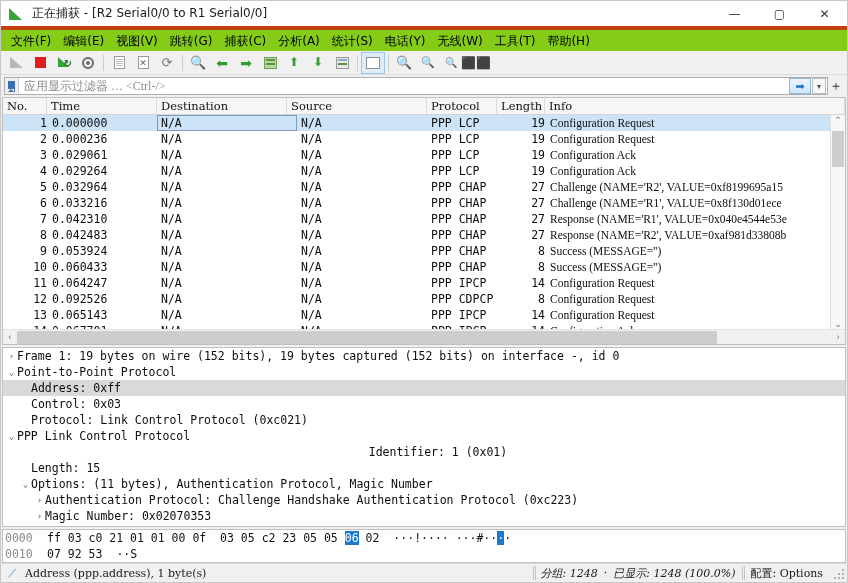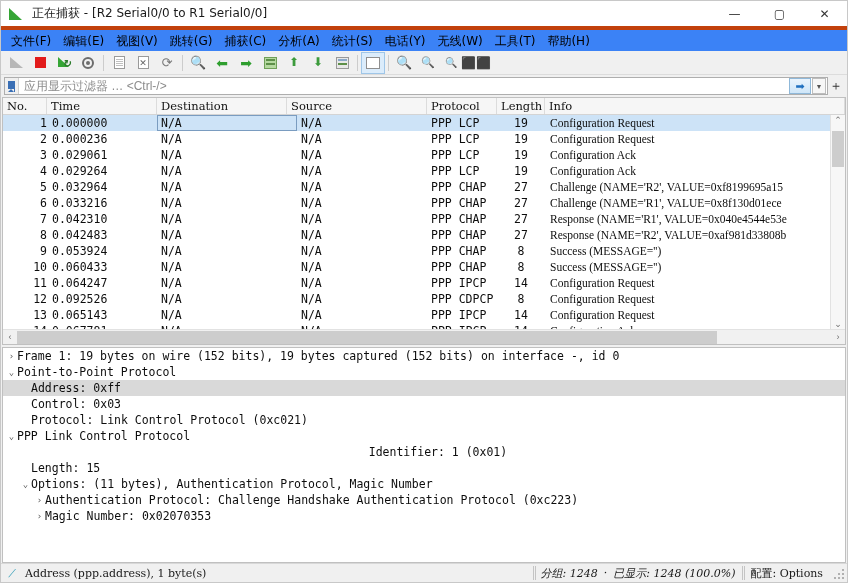--- a/index.html
+++ b/index.html
@@ -45,21 +45,21 @@
     width: 45px; height: 29px;
     display: flex; align-items: center; justify-content: center;
     color: #333; font-size: 12px;
     font-family: "DejaVu Sans", sans-serif;
   }
 
   
   .menubar {
     height: 21px; min-height: 21px;
     display: flex; align-items: center;
-    background: #3b82f6;
+    background: #84cc16;
     padding-left: 4px;
   }
   .menu-item {
     padding: 2px 6px;
     font-size: 12px; color: #000;
     font-family: "DejaVu Sans", sans-serif;
     white-space: nowrap;
     line-height: 16px;
   }
 
@@ -117,21 +117,21 @@
   .filter-bookmark {
     width: 14px; height: 16px;
     display:flex;align-items:center;justify-content:center;
     background:#f0f0f0; border-right:1px solid #cfcfcf;
   }
   .filter-bookmark .bm { width:7px;height:11px;background:#3a6fb5; position:relative;}
   .filter-bookmark .bm:after{content:'';position:absolute;bottom:0;left:0;border-left:3.5px solid #f0f0f0;border-right:3.5px solid #f0f0f0;border-bottom:3px solid transparent;width:0;height:0;}
   .filter-placeholder {
     flex:1; padding-left: 5px;
     font-size: 12px; color: #8c8c8c;
-    font-family: Liberation Sans, sans-serif;
+    font-family: Liberation Serif, serif;
     white-space: nowrap;
     line-height: 16px;
   }
   .filter-go {
     width: 22px; height: 16px; margin-right:1px;
     display:flex;align-items:center;justify-content:center;
     background: linear-gradient(#eaf4fd,#cfe6f8);
     border: 1px solid #8fb8d9;
   }
   .filter-go .arr { color:#1f6fbf; font-size:11px; line-height:11px;}
@@ -175,21 +175,21 @@
     font-family: "DejaVu Sans Mono", monospace;
     font-size: 11.5px; color:#0d0d0d;
     white-space:nowrap;
   }
   .prow.sel { background:#cde3f7; }
   .prow .c-no   { width:44px; text-align:right; }
   .prow .c-time { width:110px; padding-left:5px; }
   .prow .c-src  { width:140px; padding-left:4px; }
   .prow .c-dst  { width:130px; padding-left:4px; }
   .prow .c-prot { width:70px; padding-left:4px; }
-  .prow .c-len  { width:48px; text-align:center; }
+  .prow .c-len  { width:48px; text-align:right; }
   .prow .c-info { flex:1; padding-left:5px; overflow:hidden;font-family:Liberation Serif, serif; }
   .prow.sel .c-src { outline:1px solid #7a9cc0; outline-offset:-1px; }
 
   .plist-vscroll {
     position:absolute; right:0; top:0; bottom:0; width:15px;
     background:#f7f7f7; border-left:1px solid #e2e2e2;
     display:flex; flex-direction:column; justify-content:space-between;
     align-items:center; font-size:9px; color:#6e6e6e;
   }
   .plist-vscroll .thumb{
@@ -569,20 +569,24 @@
       <div class="drow" style="padding-left: 31px;">
         <span class="twist">›</span>
         <span class="dtext">Authentication Protocol: Challenge Handshake Authentication Protocol (0xc223)</span>
       </div>
       <div class="drow" style="padding-left: 31px;">
         <span class="twist">›</span>
         <span class="dtext">Magic Number: 0x02070353</span>
       </div>
     </div>
 
+  <div class="hex-pane" id="hex-pane">
+      <div class="hrow"><span class="hoff">0000</span><span class="hbytes">ff 03 c0 21 01 01 00 0f  03 05 c2 23 05 05 <span class="byte-sel">06</span> 02</span><span class="hascii">···!···· ···#··<span class="byte-sel">·</span>·</span></div>
+      <div class="hrow"><span class="hoff">0010</span><span class="hbytes">07 92 53</span><span class="hascii">··S</span></div>
+    </div>
 
   <div class="statusbar">
     <div class="sb-icon">⟋</div>
     <div class="sb-left">Address (ppp.address), 1 byte(s)</div>
     <div style="flex:1"></div>
     <div class="sb-sep"></div>
     <div class="sb-mid">分组: 1248</div>
     <div class="sb-mid" style="margin:0 6px">·</div>
     <div class="sb-mid">已显示: 1248 (100.0%)</div>
     <div class="sb-sep"></div>

